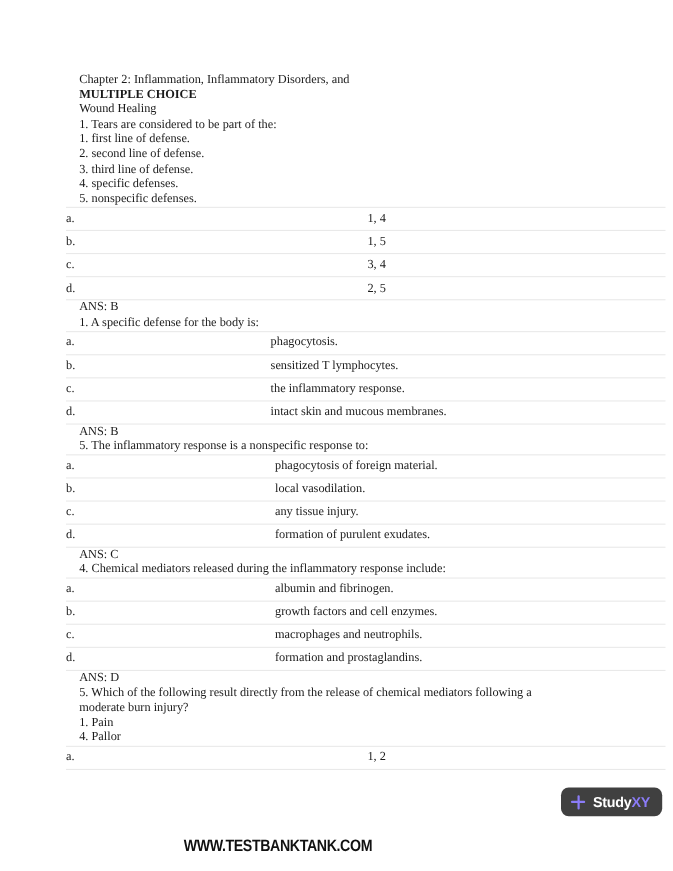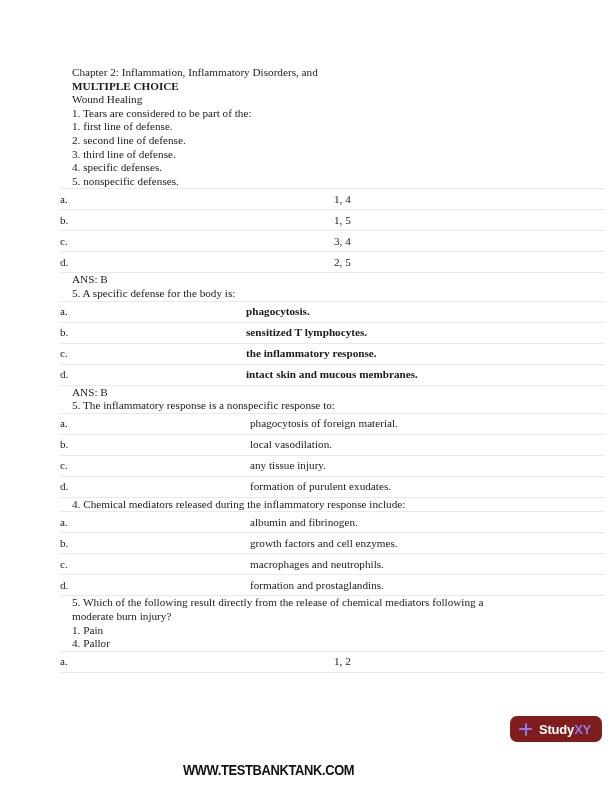--- a/index.html
+++ b/index.html
@@ -73,35 +73,35 @@
     vertical-align: top;
   }
 
   .opt-letter {
     padding-left: 25px;
     width: 80px;
   }
 
   
   .offset-a .opt-text { padding-left: 194px; }
-  .offset-b .opt-text { padding-left: 106px; font-weight: bold; }
+  .offset-b .opt-text { padding-left: 106px; }
   .offset-c .opt-text { padding-left: 110px; }
 
   
   .badge {
     position: absolute;
     left: 510px;
     top: 716px;
     height: 26px;
     box-sizing: border-box;
     padding: 0 11px 0 9px;
     display: flex;
     align-items: center;
     gap: 7px;
-    background: #7f1d1d;
+    background: #404040;
     border-radius: 7px;
   }
   .badge-plus {
     display: block;
     width: 13px;
     height: 13px;
     position: relative;
     flex: 0 0 auto;
   }
   .badge-plus::before,
@@ -123,21 +123,21 @@
     font-weight: bold;
     letter-spacing: -0.2px;
     white-space: nowrap;
   }
   .badge-study { color: #ffffff; }
   .badge-xy { color: #8b7cf8; }
 
   
   .footer {
     position: absolute;
-    left: 16px;
+    left: 0;
     top: 761px;
     width: 576px;
     text-align: center;
     padding-right: 70px;
     box-sizing: border-box;
   }
   .footer-text {
     font-family: "Liberation Sans", "DejaVu Sans", sans-serif;
     font-size: 15px;
     font-weight: bold;
@@ -180,21 +180,21 @@
         <td class="opt-text">3, 4</td>
       </tr>
       <tr>
         <td class="opt-letter">d.</td>
         <td class="opt-text">2, 5</td>
       </tr>
     </tbody>
       </table>
     <div class="line">ANS: B</div>
 
-    <div class="line">5. A specific defense for the body is:</div>
+    <div class="line">1. A specific defense for the body is:</div>
     <table class="opt-table offset-b">
       <tbody>
           <tr>
         <td class="opt-letter">a.</td>
         <td class="opt-text">phagocytosis.</td>
       </tr>
       <tr>
         <td class="opt-letter">b.</td>
         <td class="opt-text">sensitized T lymphocytes.</td>
       </tr>
@@ -224,20 +224,21 @@
       <tr>
         <td class="opt-letter">c.</td>
         <td class="opt-text">any tissue injury.</td>
       </tr>
       <tr>
         <td class="opt-letter">d.</td>
         <td class="opt-text">formation of purulent exudates.</td>
       </tr>
     </tbody>
       </table>
+    <div class="line">ANS: C</div>
 
     <div class="line">4. Chemical mediators released during the inflammatory response include:</div>
     <table class="opt-table offset-c">
       <tbody>
           <tr>
         <td class="opt-letter">a.</td>
         <td class="opt-text">albumin and fibrinogen.</td>
       </tr>
       <tr>
         <td class="opt-letter">b.</td>
@@ -246,20 +247,21 @@
       <tr>
         <td class="opt-letter">c.</td>
         <td class="opt-text">macrophages and neutrophils.</td>
       </tr>
       <tr>
         <td class="opt-letter">d.</td>
         <td class="opt-text">formation and prostaglandins.</td>
       </tr>
     </tbody>
       </table>
+    <div class="line">ANS: D</div>
 
     <div class="para">5. Which of the following result directly from the release of chemical mediators following a moderate burn injury?</div>
     <div class="line">1. Pain</div>
     <div class="line">4. Pallor</div>
     <table class="opt-table offset-a">
       <tbody>
           <tr>
         <td class="opt-letter">a.</td>
         <td class="opt-text">1, 2</td>
       </tr>

